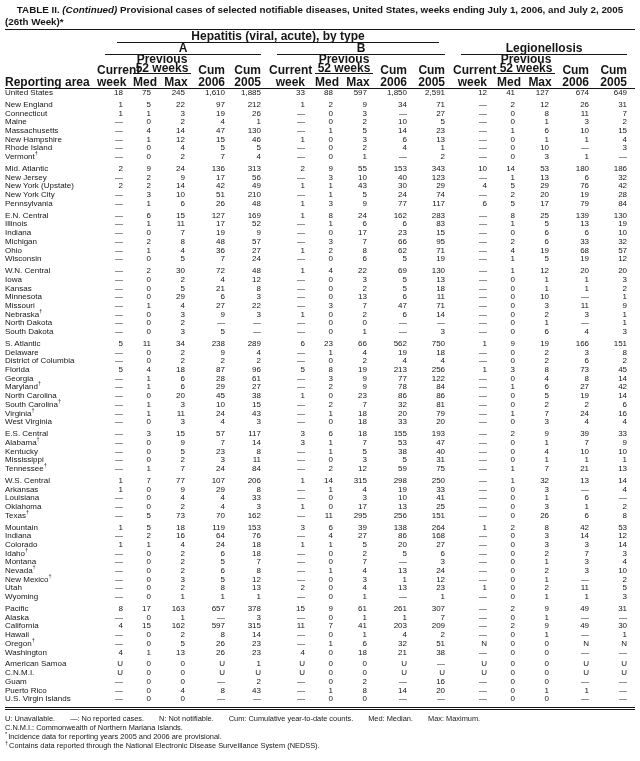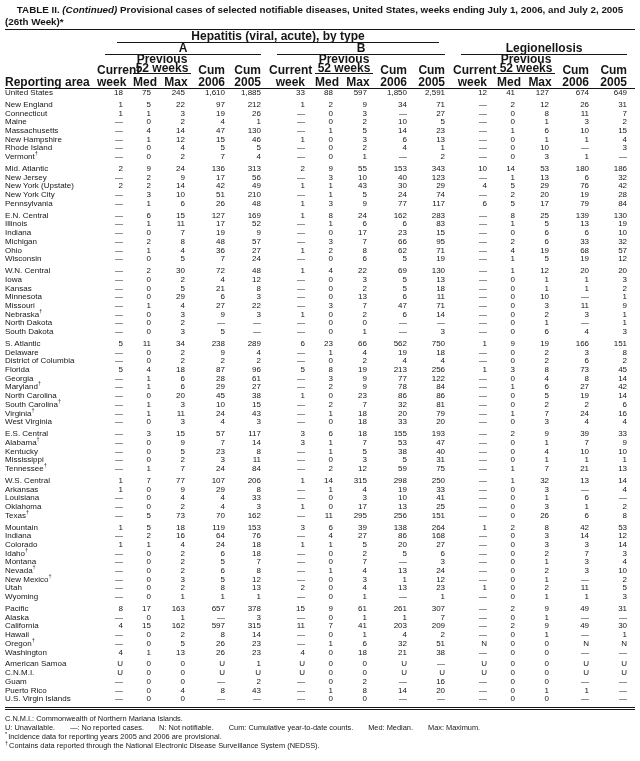--- a/index.html
+++ b/index.html
@@ -1347,20 +1347,20 @@
           <td class="num">0</td>
           <td class="num">—</td>
           <td class="num">—</td>
         </tr>
       </tbody>
   </table>
 
   <div class="end-rule"></div>
 
   <div class="footnotes">
-    <div>C.N.M.I.: Commonwealth of Northern Mariana Islands.</div>
     <div>
       <span class="seg">U: Unavailable.</span><span class="seg">—: No reported cases.</span><span class="seg">N: Not notifiable.</span><span class="seg">Cum: Cumulative year-to-date counts.</span><span class="seg">Med: Median.</span><span class="seg">Max: Maximum.</span>
     </div>
+    <div>C.N.M.I.: Commonwealth of Northern Mariana Islands.</div>
     <div><sup class="fsup">*</sup><span>Incidence data for reporting years 2005 and 2006 are provisional.</span></div>
     <div><sup class="fsup">†</sup><span>Contains data reported through the National Electronic Disease Surveillance System (NEDSS).</span></div>
   </div>
 </div>
 
 </body></html>

